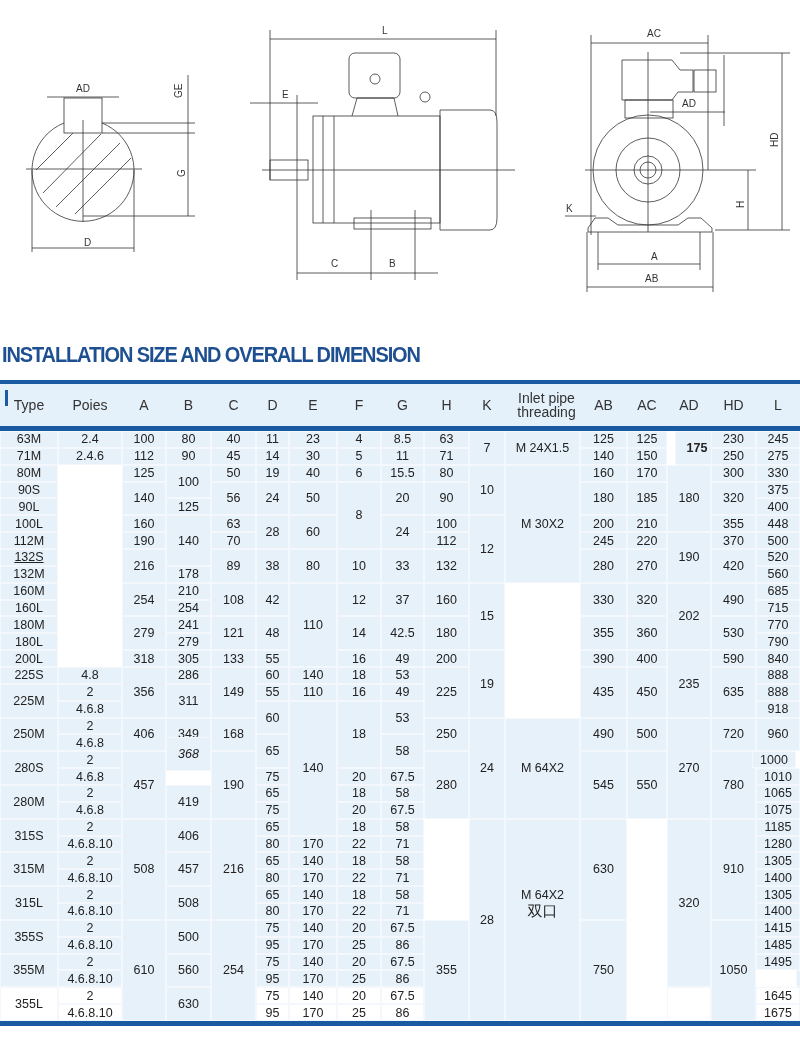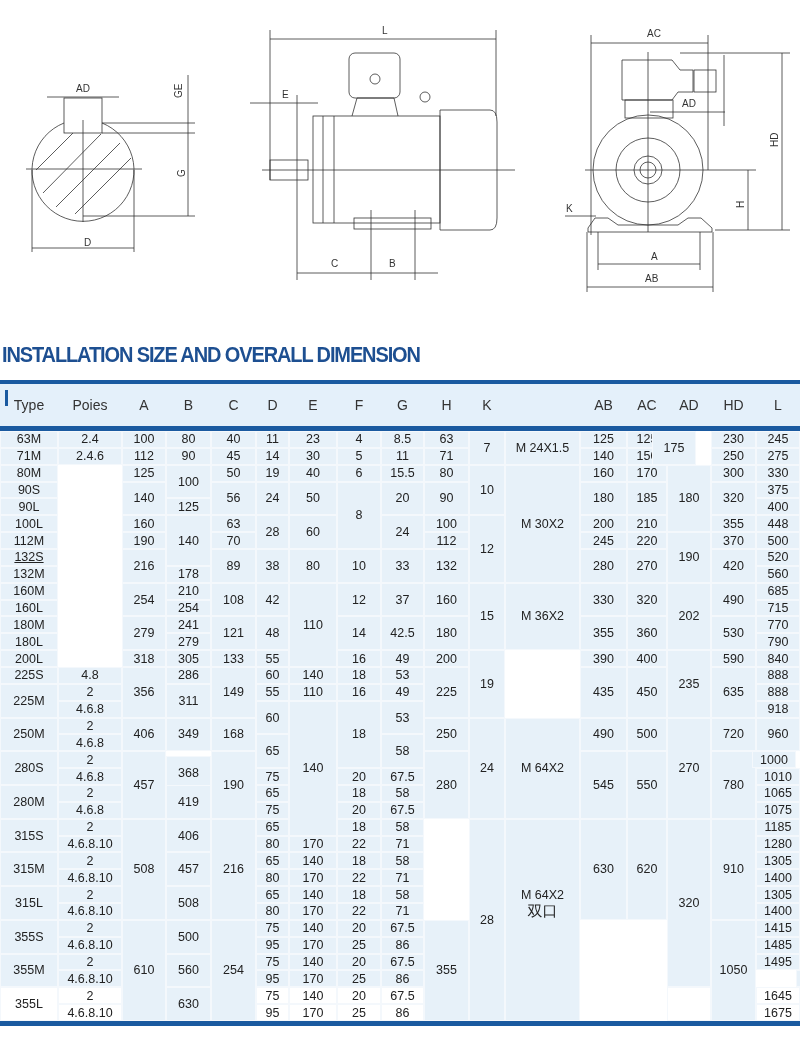--- a/index.html
+++ b/index.html
@@ -114,20 +114,21 @@
     <div class="hl" style="left: 58px; width: 64px;">Poies</div>
     <div class="hl" style="left: 122px; width: 44px;">A</div>
     <div class="hl" style="left: 166px; width: 45px;">B</div>
     <div class="hl" style="left: 211px; width: 45px;">C</div>
     <div class="hl" style="left: 256px; width: 33px;">D</div>
     <div class="hl" style="left: 289px; width: 48px;">E</div>
     <div class="hl" style="left: 337px; width: 44px;">F</div>
     <div class="hl" style="left: 381px; width: 43px;">G</div>
     <div class="hl" style="left: 424px; width: 45px;">H</div>
     <div class="hl" style="left: 469px; width: 36px;">K</div>
+    <div class="hl" style="left: 505px; width: 75px; padding: 0px 4px;">Inlet pipe threading</div>
     <div class="hl" style="left: 580px; width: 47px;">AB</div>
     <div class="hl" style="left: 627px; width: 40px;">AC</div>
     <div class="hl" style="left: 667px; width: 44px;">AD</div>
     <div class="hl" style="left: 711px; width: 45px;">HD</div>
     <div class="hl" style="left: 756px; width: 44px;">L</div>
   </div>
 <div class="hmark"></div>
 <div class="midbar"></div>
 <div class="grid" id="grid">
     <div class="cell" style="left: 0px; width: 58px; top: 0px; height: 16.8571px;">
@@ -354,21 +355,21 @@
     </div>
     <div class="cell" style="left: 166px; width: 45px; top: 236px; height: 16.8571px;">
       <span>286</span>
     </div>
     <div class="cell" style="left: 166px; width: 45px; top: 252.857px; height: 33.7143px;">
       <span>311</span>
     </div>
     <div class="cell" style="left: 166px; width: 45px; top: 286.571px; height: 33.7143px;">
       <span>349</span>
     </div>
-    <div class="cell" style="left: 166px; width: 45px; top: 325px; height: 33.7143px;">
+    <div class="cell" style="left: 166px; width: 45px; top: 306px; height: 33.7143px; font-style: italic;">
       <span>368</span>
     </div>
     <div class="cell" style="left: 166px; width: 45px; top: 354px; height: 33.7143px;">
       <span>419</span>
     </div>
     <div class="cell" style="left: 166px; width: 45px; top: 387.714px; height: 33.7143px;">
       <span>406</span>
     </div>
     <div class="cell" style="left: 166px; width: 45px; top: 421.429px; height: 33.7143px;">
       <span>457</span>
@@ -800,23 +801,20 @@
       <span>24</span>
     </div>
     <div class="cell" style="left: 469px; width: 36px; top: 387.714px; height: 202.286px;">
       <span>28</span>
     </div>
     <div class="cell" style="left: 505px; width: 75px; top: 0px; height: 33.7143px;">
       <span>M 24X1.5</span>
     </div>
     <div class="cell" style="left: 505px; width: 75px; top: 33.7143px; height: 118px;">
       <span>M 30X2</span>
-    </div>
-    <div class="cell" style="left: 505px; width: 75px; top: 151.714px; height: 67.4286px;">
-      <span>M 36X2</span>
     </div>
     <div class="cell" style="left: 505px; width: 75px; top: 286.571px; height: 101.143px;">
       <span>M 64X2</span>
     </div>
     <div class="cell" style="left: 505px; width: 75px; top: 387.714px; height: 202.286px; justify-content: flex-start; padding-top: 67.4286px;">
       <span>M 64X2</span>
       <span class="cn">双口</span>
     </div>
     <div class="cell" style="left: 580px; width: 47px; top: 0px; height: 16.8571px;">
       <span>125</span>
@@ -853,20 +851,23 @@
     </div>
     <div class="cell" style="left: 580px; width: 47px; top: 286.571px; height: 33.7143px;">
       <span>490</span>
     </div>
     <div class="cell" style="left: 580px; width: 47px; top: 320.286px; height: 67.4286px;">
       <span>545</span>
     </div>
     <div class="cell" style="left: 580px; width: 47px; top: 387.714px; height: 101.143px;">
       <span>630</span>
     </div>
+    <div class="cell" style="left: 580px; width: 47px; top: 488.857px; height: 101.143px;">
+      <span>750</span>
+    </div>
     <div class="cell" style="left: 627px; width: 40px; top: 0px; height: 16.8571px;">
       <span>125</span>
     </div>
     <div class="cell" style="left: 627px; width: 40px; top: 16.8571px; height: 16.8571px;">
       <span>150</span>
     </div>
     <div class="cell" style="left: 627px; width: 40px; top: 33.7143px; height: 16.8571px;">
       <span>170</span>
     </div>
     <div class="cell" style="left: 627px; width: 40px; top: 50.5714px; height: 33.7143px;">
@@ -892,24 +893,21 @@
     </div>
     <div class="cell" style="left: 627px; width: 40px; top: 236px; height: 50.5714px;">
       <span>450</span>
     </div>
     <div class="cell" style="left: 627px; width: 40px; top: 286.571px; height: 33.7143px;">
       <span>500</span>
     </div>
     <div class="cell" style="left: 627px; width: 40px; top: 320.286px; height: 67.4286px;">
       <span>550</span>
     </div>
-    <div class="cell" style="left: 627px; width: 40px; top: 387.714px; height: 101.143px;">
-      <span>620</span>
-    </div>
-    <div class="cell" style="left: 652px; width: 44px; top: 0px; height: 33.7143px;">
+    <div class="cell" style="left: 675px; width: 44px; top: 0px; height: 33.7143px; font-weight: bold;">
       <span>175</span>
     </div>
     <div class="cell" style="left: 667px; width: 44px; top: 33.7143px; height: 67.4286px;">
       <span>180</span>
     </div>
     <div class="cell" style="left: 667px; width: 44px; top: 101.143px; height: 50.5714px;">
       <span>190</span>
     </div>
     <div class="cell" style="left: 667px; width: 44px; top: 151.714px; height: 67.4286px;">
       <span>202</span>

